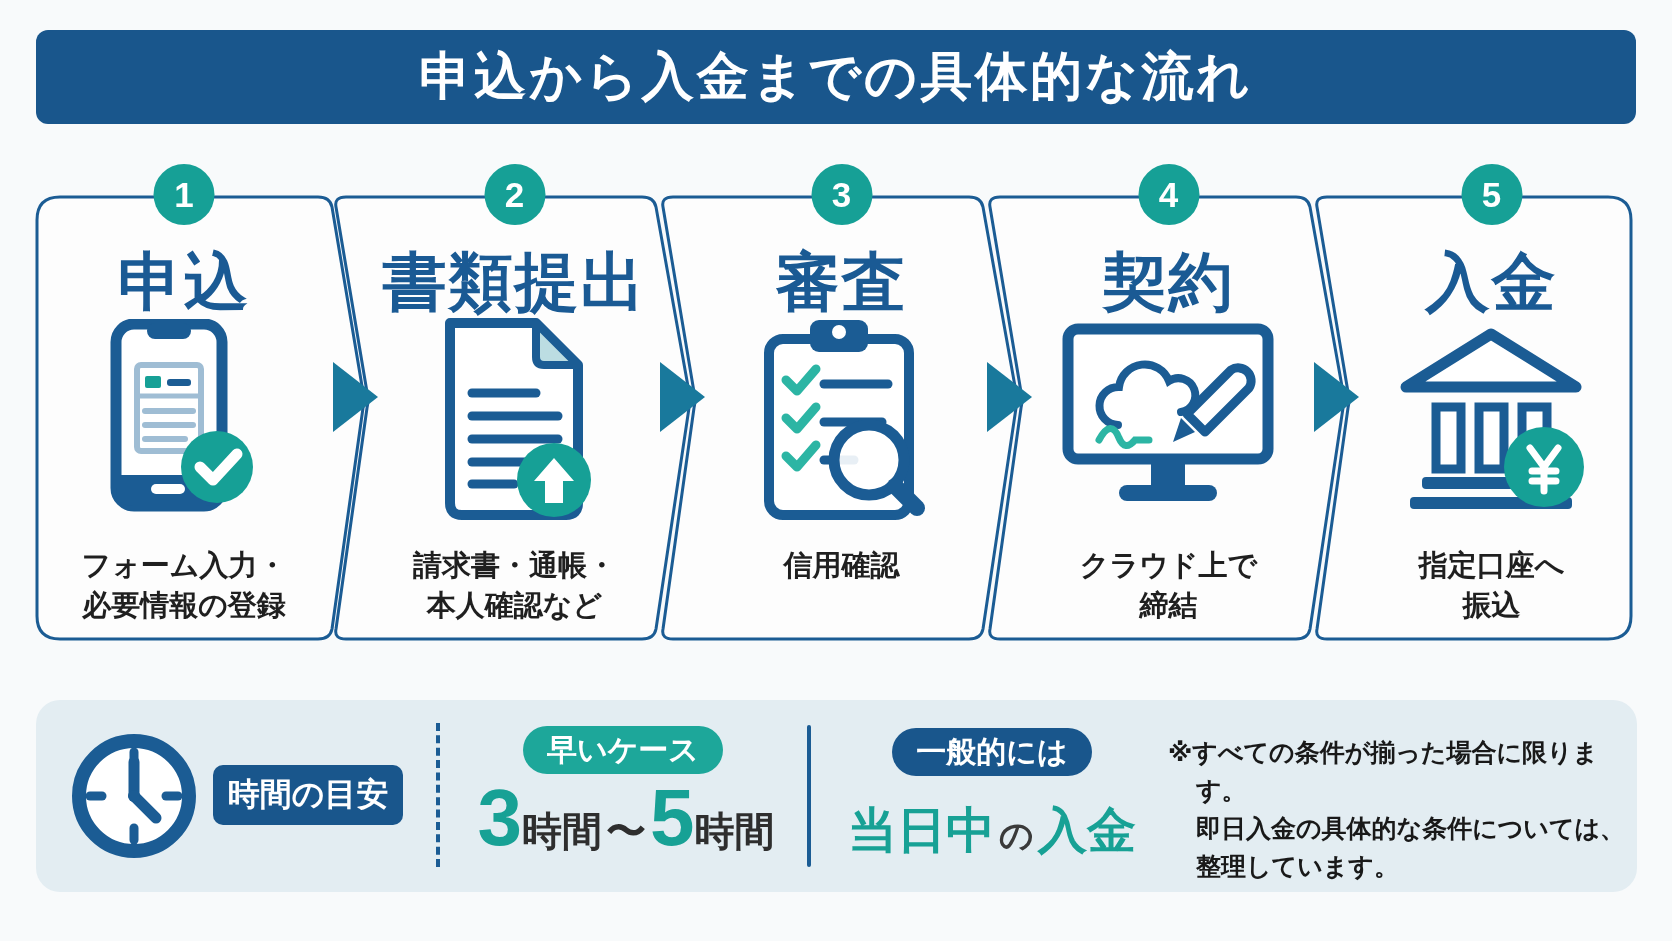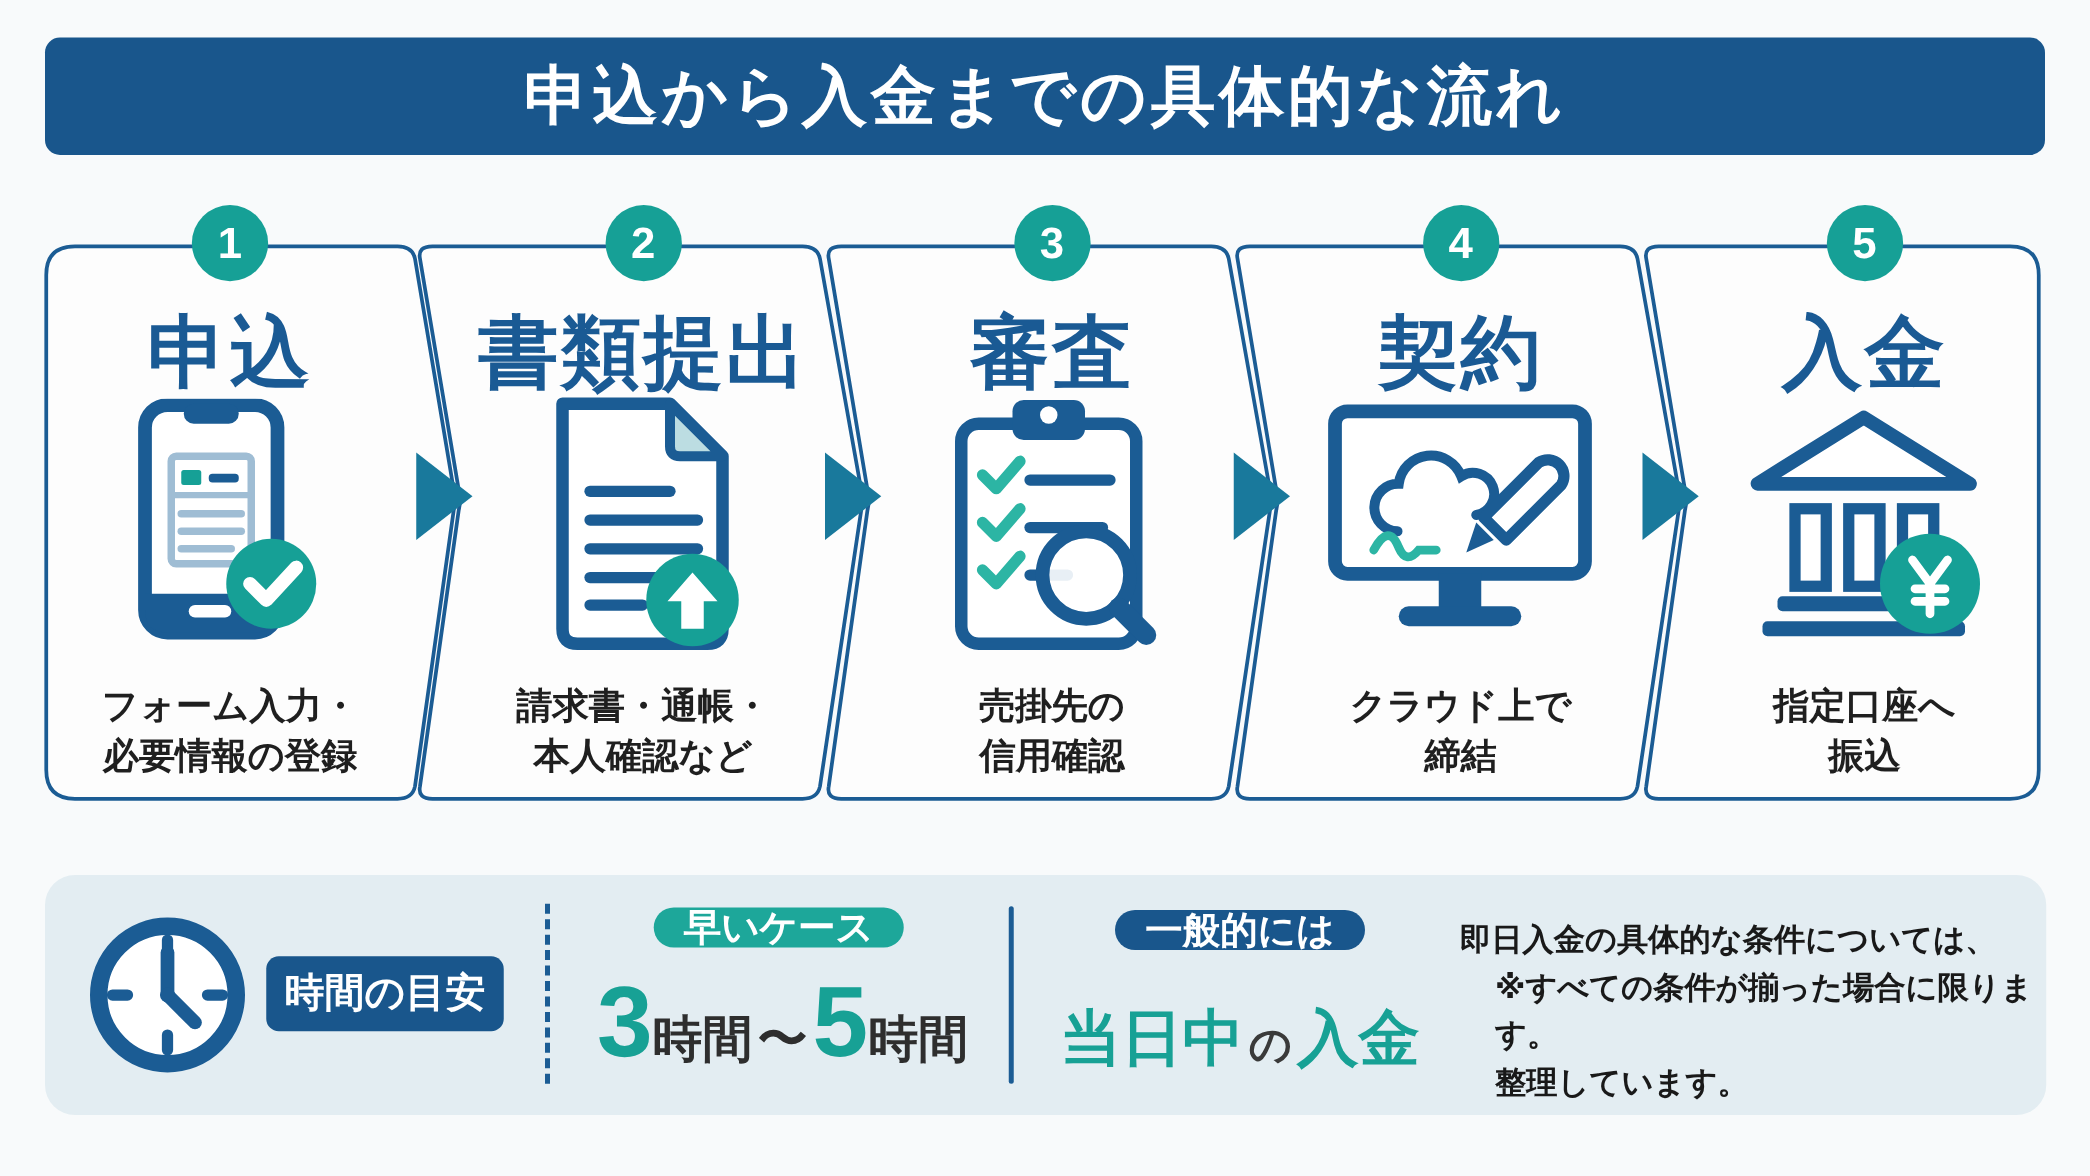--- a/index.html
+++ b/index.html
@@ -58,21 +58,21 @@
   }
   .divider-dashed{
     position:absolute;left:400px;top:23px;height:144px;width:0;
     border-left:4px dashed #1b5c94;
   }
   .divider-solid{
     position:absolute;left:771px;top:25px;height:142px;width:4px;
     background:#1b5c94;border-radius:2px;
   }
   .pill{
-    position:absolute;height:32px;border-radius:24px;
+    position:absolute;height:48px;border-radius:24px;
     display:flex;align-items:center;justify-content:center;
     color:#fff;font-size:30px;font-weight:bold;
   }
   .pill-fast{left:487px;top:26px;width:200px;background:#1da79a;}
   .pill-general{left:856px;top:28px;width:200px;background:#19568c;}
   .fast-line{
     position:absolute;left:430px;top:72px;width:320px;height:100px;
     display:flex;align-items:baseline;justify-content:center;white-space:nowrap;
   }
   .fast-line .big{color:#17a195;font-size:80px;font-weight:bold;}
@@ -174,21 +174,20 @@
           <line x1="70" y1="70" x2="134" y2="70" stroke="#1b5c94" stroke-width="9" stroke-linecap="round"></line>
           <path d="M32,104 l11,11 l19,-22" fill="none" stroke="#2cb5a4" stroke-width="9" stroke-linecap="round" stroke-linejoin="round"></path>
           <line x1="70" y1="108" x2="128" y2="108" stroke="#1b5c94" stroke-width="9" stroke-linecap="round"></line>
           <path d="M32,142 l11,11 l19,-22" fill="none" stroke="#2cb5a4" stroke-width="9" stroke-linecap="round" stroke-linejoin="round"></path>
           <line x1="70" y1="146" x2="100" y2="146" stroke="#1b5c94" stroke-width="9" stroke-linecap="round"></line>
           <circle cx="115" cy="146" r="35" fill="rgba(255,255,255,0.9)" stroke="#1b5c94" stroke-width="11"></circle>
           <line x1="141" y1="172" x2="163" y2="194" stroke="#1b5c94" stroke-width="16" stroke-linecap="round"></line>
         </svg>
       </div>
       <div class="step-desc">
-        <div>売掛先の</div>
         <div>信用確認</div>
       </div>
     </div>
   </div>
 
   <div class="card" style="left:984px;width:367px;">
     <svg class="shape" width="367" height="447" viewBox="0 0 367 447">
       <path d="M16,2 L312,2 Q324,2 326,12 L359,197 Q361,205 359,213 L326,434 Q324,444 312,444 L16,444 Q4,444 6,434 L37,213 Q39,205 37,197 L6,12 Q4,2 16,2 Z" fill="#fdfdfd" stroke="#1b5c94" stroke-width="3" stroke-linejoin="round"></path>
     </svg>
     <div class="card-body" style="left:38px;right:36px;">
@@ -272,19 +271,19 @@
     <div class="divider-solid"></div>
 
     <div class="pill pill-general">一般的には</div>
     <div class="general-line">
       <span class="hl">当日中</span>
       <span class="particle">の</span>
       <span class="hl">入金</span>
     </div>
 
     <div class="note">
+      <div>※すべての条件が揃った場合に限ります。</div>
       <div>即日入金の具体的な条件については、</div>
-      <div>※すべての条件が揃った場合に限ります。</div>
       <div>整理しています。</div>
     </div>
 
   </div>
 </div>
 
 </body></html>

